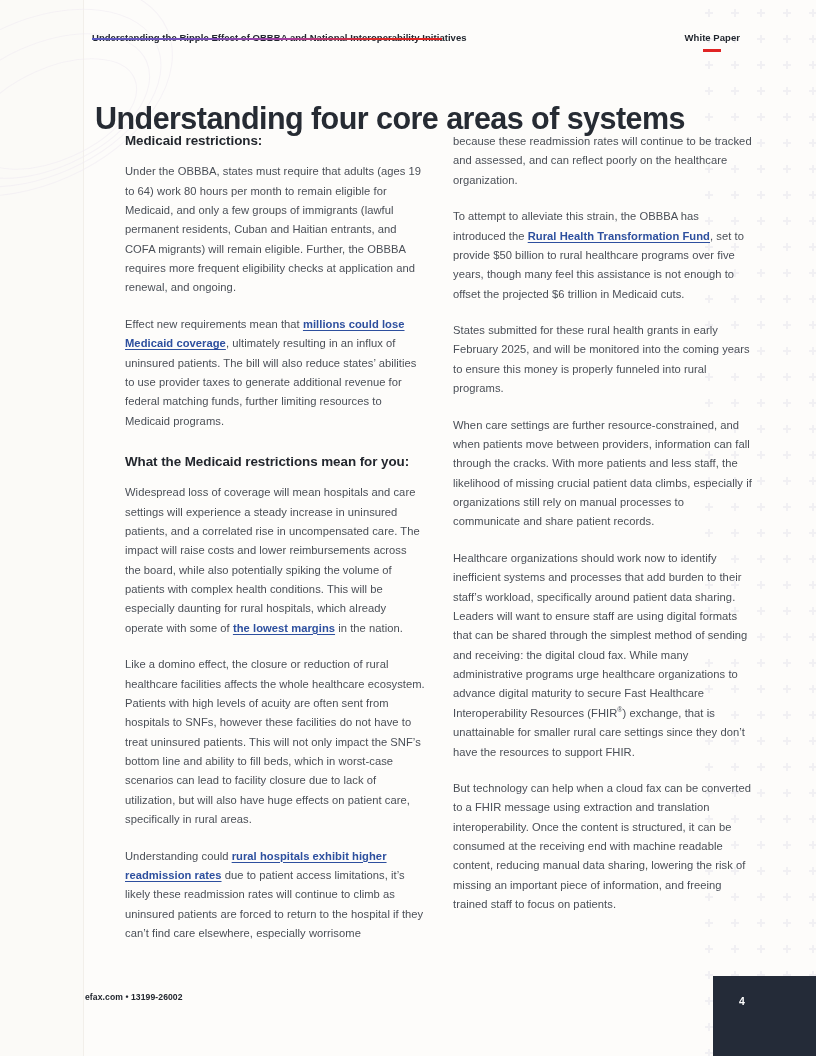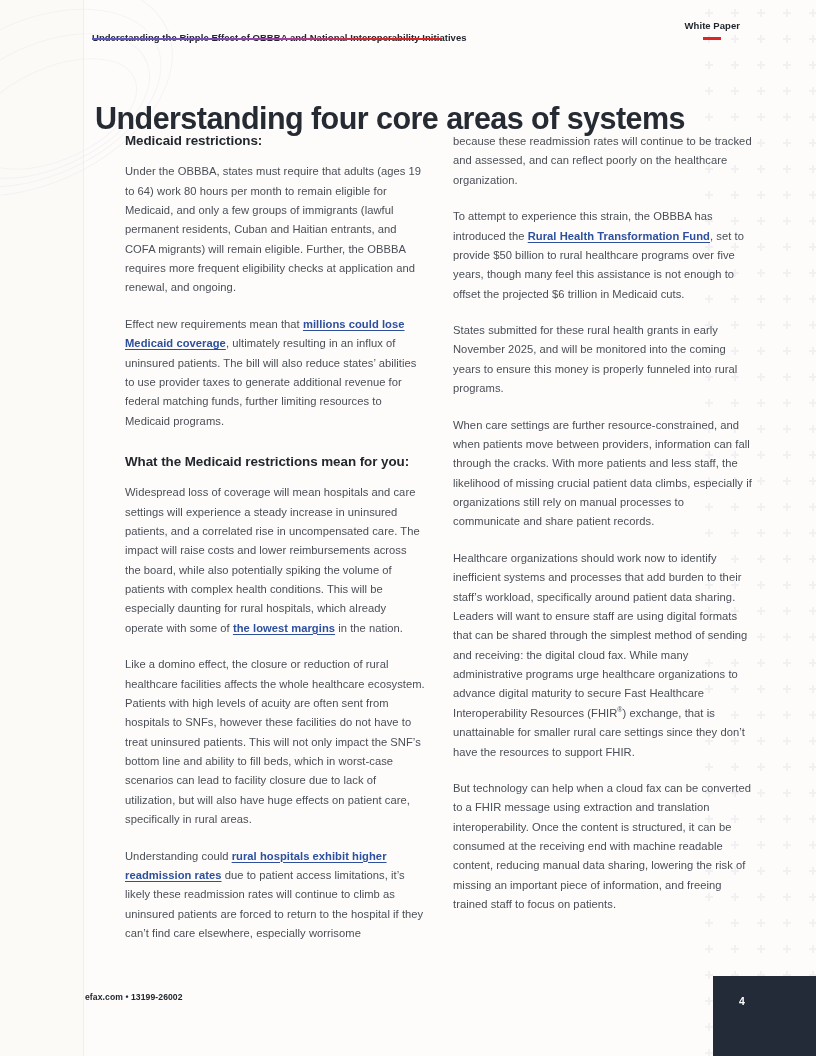--- a/index.html
+++ b/index.html
@@ -84,21 +84,21 @@
     position: absolute;
     left: 0;
     top: 18px;
     width: 350px;
     height: 2.4px;
     background: linear-gradient(90deg, #5a5bc4 0%, #7b4fb8 32%, #a43fa0 55%, #d92a2a 80%, #e02020 100%);
   }
   #doctype-wrap {
     position: absolute;
     right: 0;
-    top: 0;
+    top: 12px;
     text-align: center;
   }
   #doctype-label {
     font-size: 9.5px;
     font-weight: 700;
     color: #22272f;
     letter-spacing: .005em;
     white-space: nowrap;
   }
   #doctype-rule {
@@ -245,24 +245,24 @@
     <p class="body">
       <span>Understanding could </span><a class="inline-link" href="#">rural hospitals exhibit higher readmission rates</a><span> due to patient access limitations, it’s likely these readmission rates will continue to climb as uninsured patients are forced to return to the hospital if they can’t find care elsewhere, especially worrisome</span>
     </p>
   </div>
 
   <div class="column" id="col-right">
 
     <p class="body">because these readmission rates will continue to be tracked and assessed, and can reflect poorly on the healthcare organization.</p>
 
     <p class="body">
-      <span>To attempt to experience this strain, the OBBBA has introduced the </span><a class="inline-link" href="#">Rural Health Transformation Fund</a><span>, set to provide $50 billion to rural healthcare programs over five years, though many feel this assistance is not enough to offset the projected $6 trillion in Medicaid cuts.</span>
-    </p>
-
-    <p class="body">States submitted for these rural health grants in early November 2025, and will be monitored into the coming years to ensure this money is properly funneled into rural programs.</p>
+      <span>To attempt to alleviate this strain, the OBBBA has introduced the </span><a class="inline-link" href="#">Rural Health Transformation Fund</a><span>, set to provide $50 billion to rural healthcare programs over five years, though many feel this assistance is not enough to offset the projected $6 trillion in Medicaid cuts.</span>
+    </p>
+
+    <p class="body">States submitted for these rural health grants in early February 2025, and will be monitored into the coming years to ensure this money is properly funneled into rural programs.</p>
 
 
     <p class="body">When care settings are further resource-constrained, and when patients move between providers, information can fall through the cracks. With more patients and less staff, the likelihood of missing crucial patient data climbs, especially if organizations still rely on manual processes to communicate and share patient records.</p>
 
     <p class="body">
       <span>Healthcare organizations should work now to identify inefficient systems and processes that add burden to their staff’s workload, specifically around patient data sharing. Leaders will want to ensure staff are using digital formats that can be shared through the simplest method of sending and receiving: the digital cloud fax. While many administrative programs urge healthcare organizations to advance digital maturity to secure Fast Healthcare Interoperability Resources (FHIR</span><sup class="reg">®</sup><span>) exchange, that is unattainable for smaller rural care settings since they don’t have the resources to support FHIR.</span>
     </p>
 
     <p class="body">But technology can help when a cloud fax can be converted to a FHIR message using extraction and translation interoperability. Once the content is structured, it can be consumed at the receiving end with machine readable content, reducing manual data sharing, lowering the risk of missing an important piece of information, and freeing trained staff to focus on patients.</p>
   </div>

